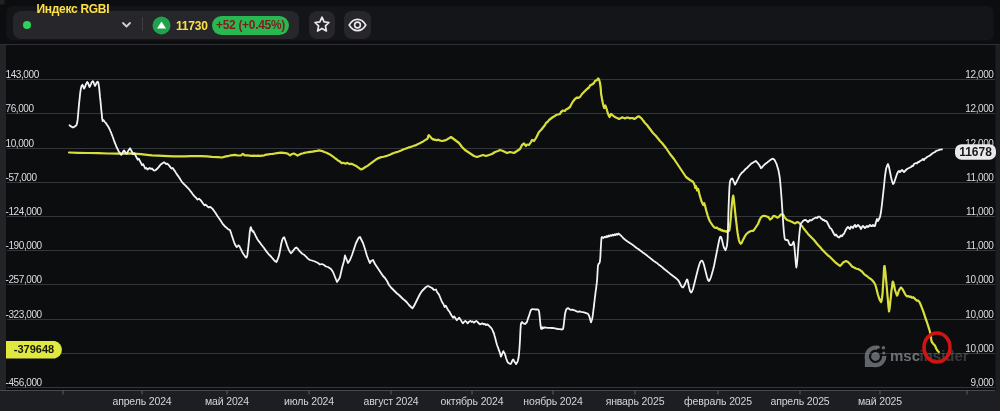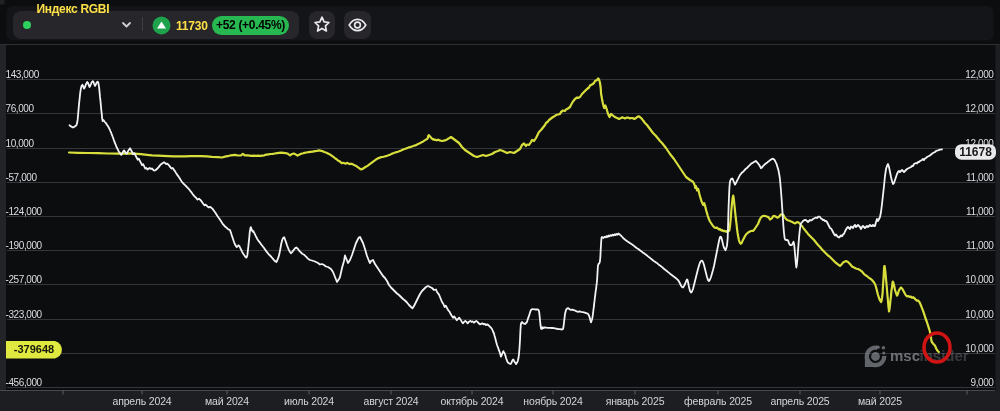--- a/index.html
+++ b/index.html
@@ -100,21 +100,21 @@
 <div class="abs" style="left:36.5px;top:2px;font:bold 12px 'Liberation Sans',sans-serif;color:#fde047;letter-spacing:-0.3px;">Индекс RGBI</div>
 <svg class="abs" style="left:120px;top:20px" width="13" height="10" viewBox="0 0 13 10">
   <polyline points="3,3 6.5,6.5 10,3" fill="none" stroke="#cfd0d4" stroke-width="1.8" stroke-linecap="round" stroke-linejoin="round"></polyline>
 </svg>
 <div class="abs" style="left:142px;top:17px;width:1px;height:14px;background:#3e3e44;"></div>
 <svg class="abs" style="left:152px;top:16px" width="19" height="19" viewBox="0 0 19 19">
   <circle cx="9.5" cy="9.5" r="9" fill="#1ea24b"></circle>
   <polygon points="9.5,5.4 14,12.4 5,12.4" fill="#ffffff"></polygon>
 </svg>
 <div class="abs" style="left:176px;top:18.5px;font:bold 12px 'Liberation Sans',sans-serif;color:#fde047;letter-spacing:-0.2px;">11730</div>
-<div class="abs" style="left:212px;top:16px;width:77px;height:18.5px;background:#27b851;border-radius:9.5px;color:#000000;
+<div class="abs" style="left:212px;top:16px;width:77px;height:18.5px;background:#27b851;border-radius:9.5px;color:#7f1d1d;
      font:bold 12px 'Liberation Sans',sans-serif;letter-spacing:-0.3px;text-align:center;line-height:19px;">+52 (+0.45%)</div>
 <div class="abs" style="left:309px;top:11px;width:26px;height:28px;background:#26262b;border-radius:8px;"></div>
 <div class="abs" style="left:344px;top:11px;width:27px;height:28px;background:#26262b;border-radius:8px;"></div>
 <svg class="abs" style="left:312px;top:14px" width="20" height="22" viewBox="0 0 20 22">
   <path d="M 10 3.2 L 12.1 7.9 L 17 8.5 L 13.4 11.9 L 14.4 17 L 10 14.4 L 5.6 17 L 6.6 11.9 L 3 8.5 L 7.9 7.9 Z" fill="none" stroke="#e9eaec" stroke-width="1.7" stroke-linejoin="round"></path>
 </svg>
 <svg class="abs" style="left:347px;top:14px" width="21" height="22" viewBox="0 0 21 22">
   <path d="M 2.2 11 C 4.4 7.2 7.2 5.4 10.5 5.4 C 13.8 5.4 16.6 7.2 18.8 11 C 16.6 14.8 13.8 16.6 10.5 16.6 C 7.2 16.6 4.4 14.8 2.2 11 Z" fill="none" stroke="#e9eaec" stroke-width="1.6"></path>
   <circle cx="10.5" cy="11" r="2.9" fill="none" stroke="#e9eaec" stroke-width="1.6"></circle>
 </svg>

